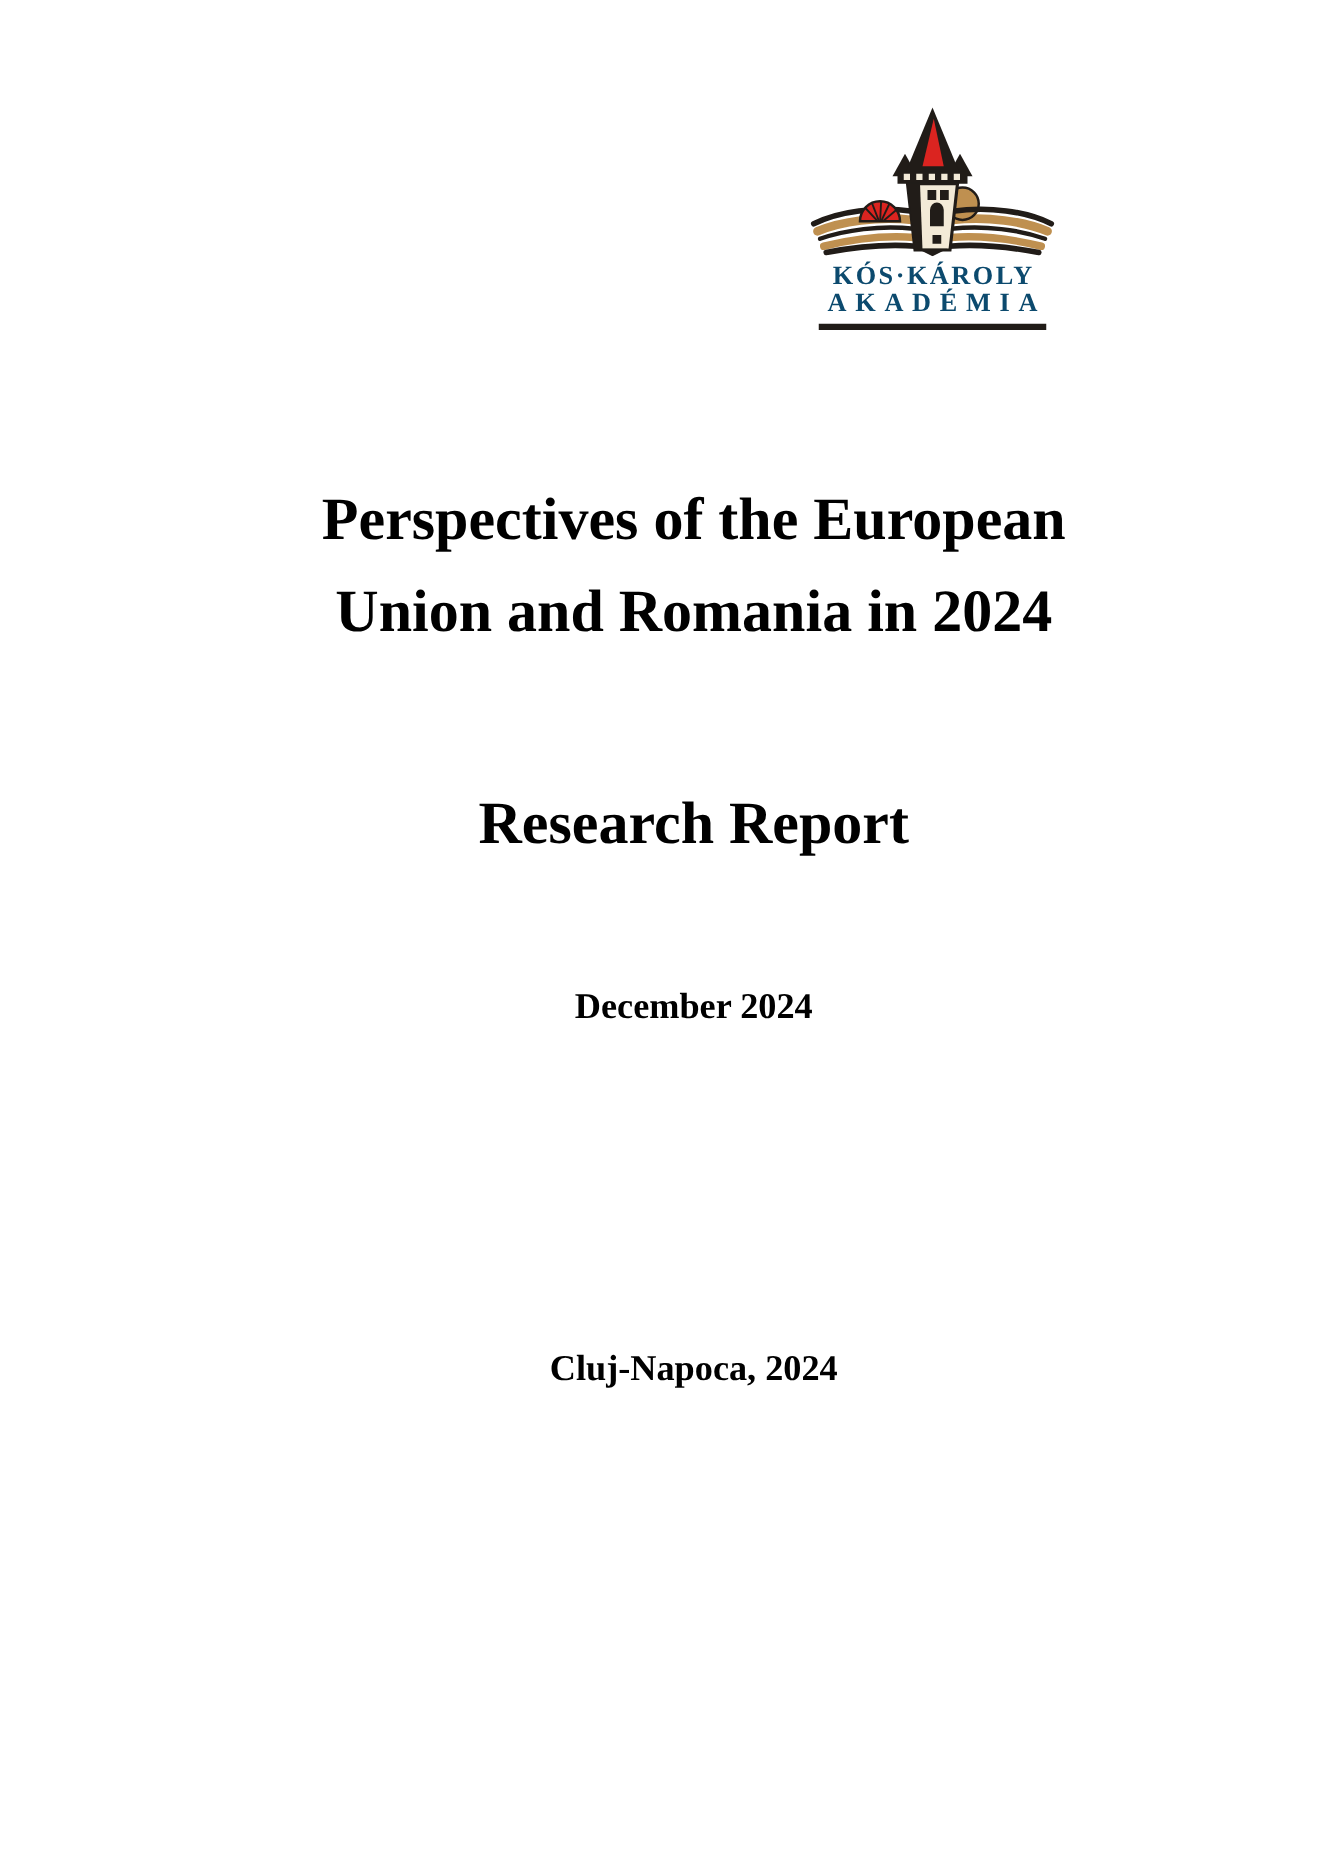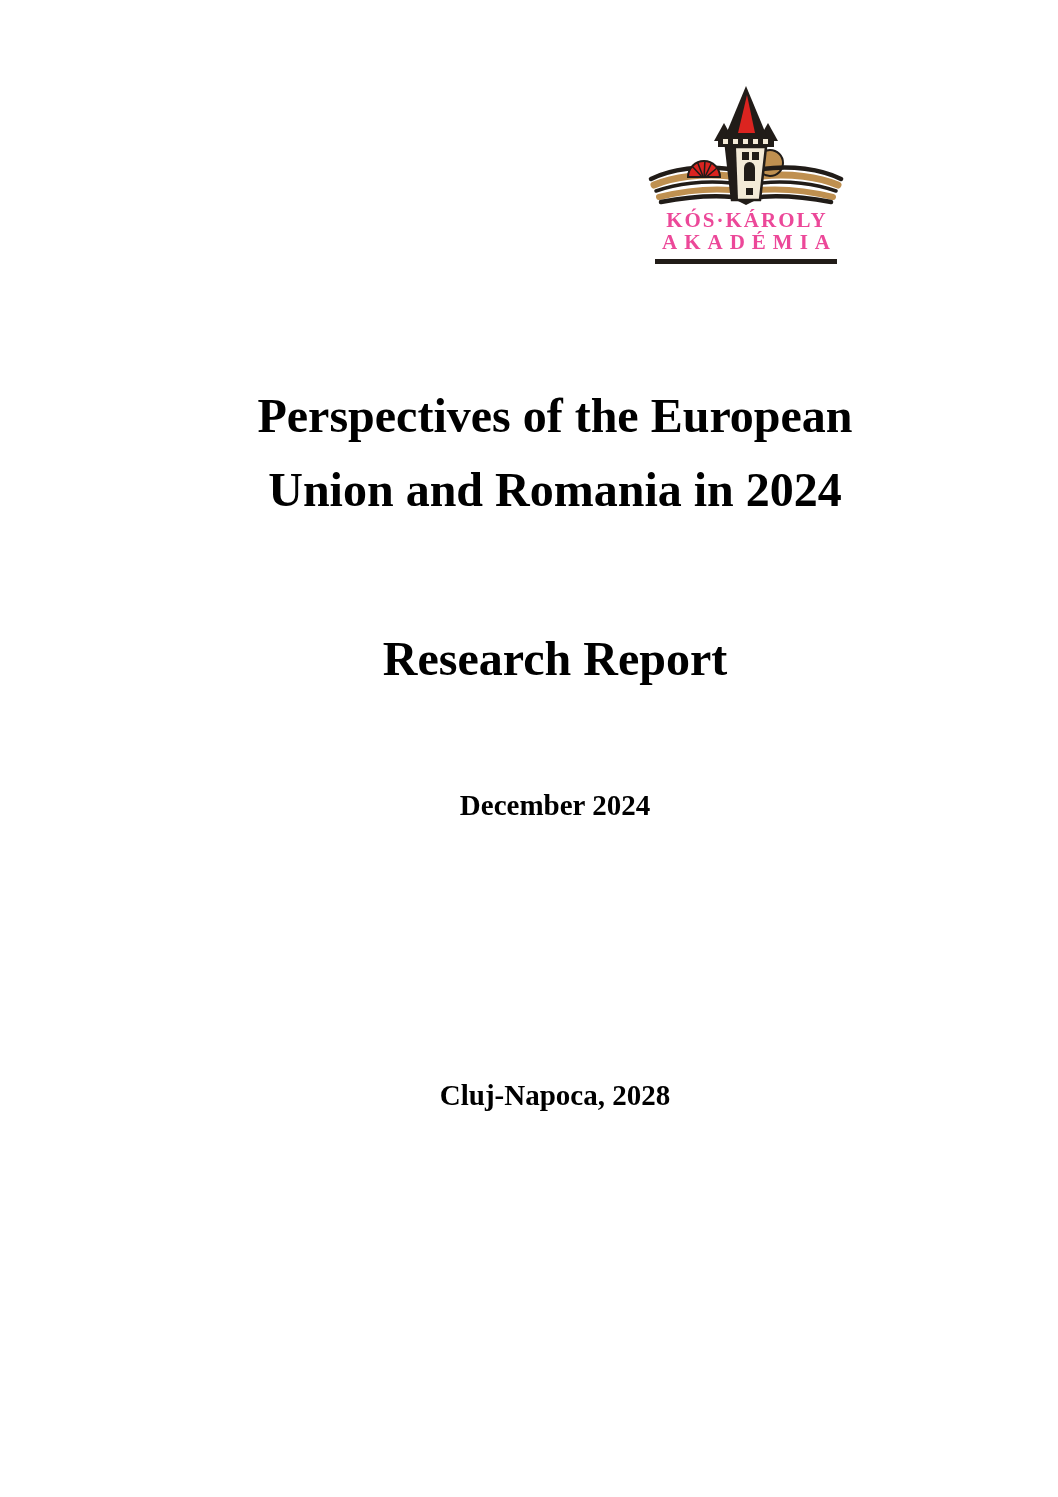--- a/index.html
+++ b/index.html
@@ -17,21 +17,21 @@
     text-align:center;
     font-family:"Liberation Sans", sans-serif;
   }
   .martens-star{display:block;margin:0 auto;width:96px;height:96px;}
   .martens-top{margin-top:7px;font-size:15px;line-height:15px;color:#66717d;letter-spacing:.4px;}
   .martens-main{margin-top:3px;font-size:25px;line-height:26px;font-weight:bold;color:#4e7396;white-space:nowrap;}
   .martens-tag{margin-top:1px;font-size:13px;line-height:14px;color:#67808f;white-space:nowrap;}
 
   .kos-logo{
     position:absolute;left:646px;top:73px;width:200px;
-    text-align:center;color:#ec4899;
+    text-align:center;color:#0c4a6e;
   }
   .kos-art{display:block;width:200px;height:132px;}
   .kos-line1{
     margin-top:4px;font-family:"Liberation Serif", serif;font-weight:bold;
     font-size:21px;line-height:22px;letter-spacing:2px;padding-left:2px;white-space:nowrap;
   }
   .kos-line2{
     font-family:Liberation Serif, serif;font-weight:bold;
     font-size:21px;line-height:22px;letter-spacing:7px;padding-left:7px;white-space:nowrap;
   }
@@ -132,16 +132,16 @@
     <div class="kos-rule"></div>
   </div>
 
   <main class="content">
     <h1 class="title">
         <span class="title-line">Perspectives of the European</span>
         <span class="title-line">Union and Romania in 2024</span>
       </h1>
     <h2 class="subtitle">Research Report</h2>
     <div class="date-line">December 2024</div>
-    <div class="place-line">Cluj-Napoca, 2028</div>
+    <div class="place-line">Cluj-Napoca, 2024</div>
   </main>
 
 </div>
 
 </body></html>

